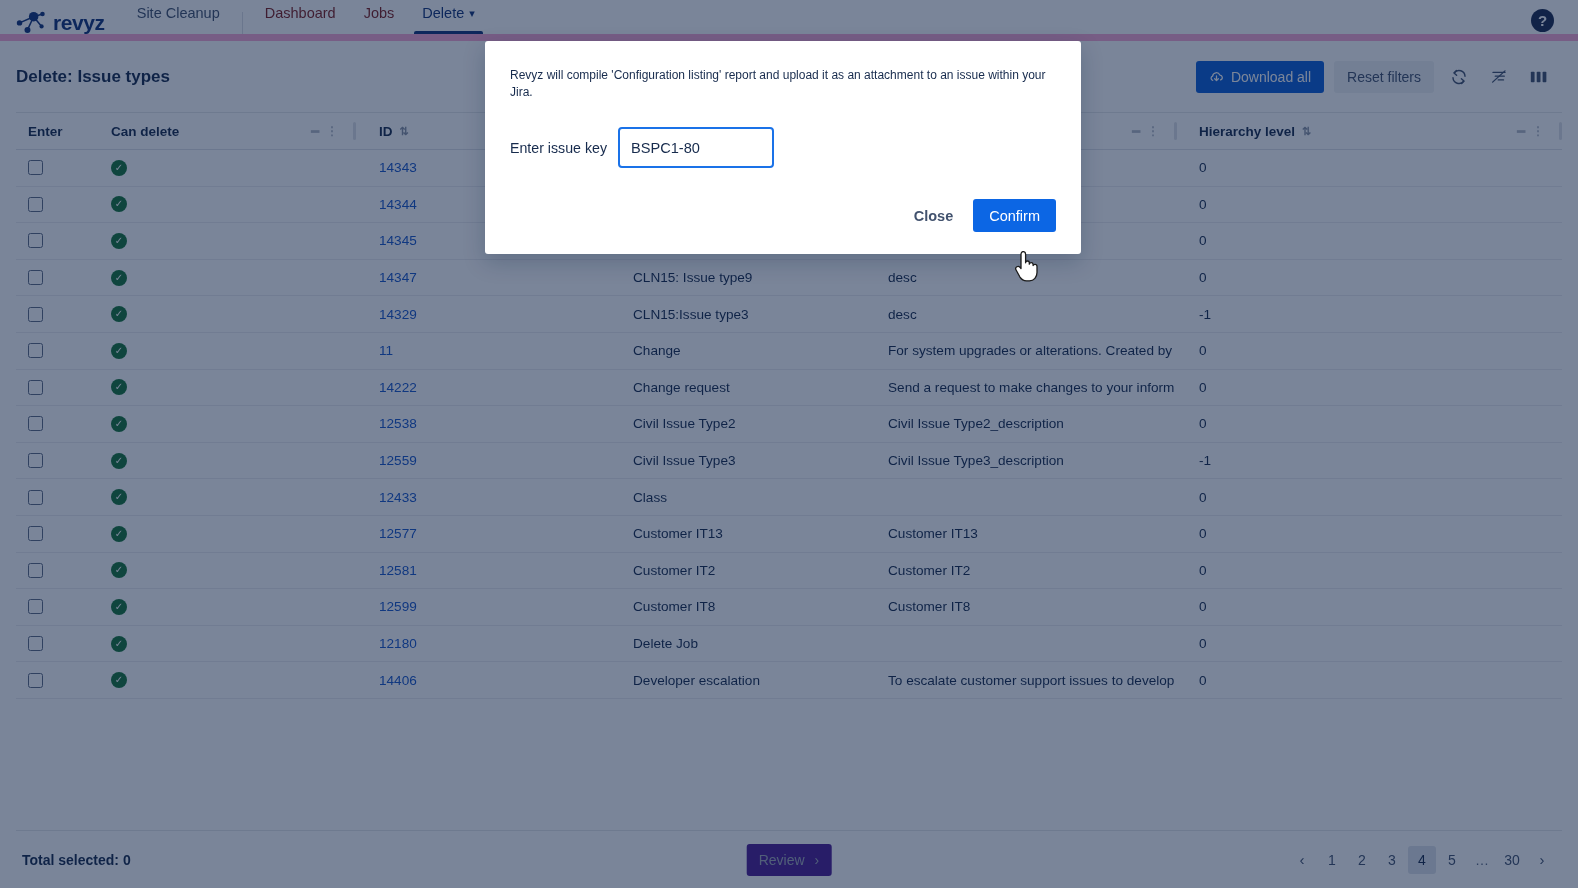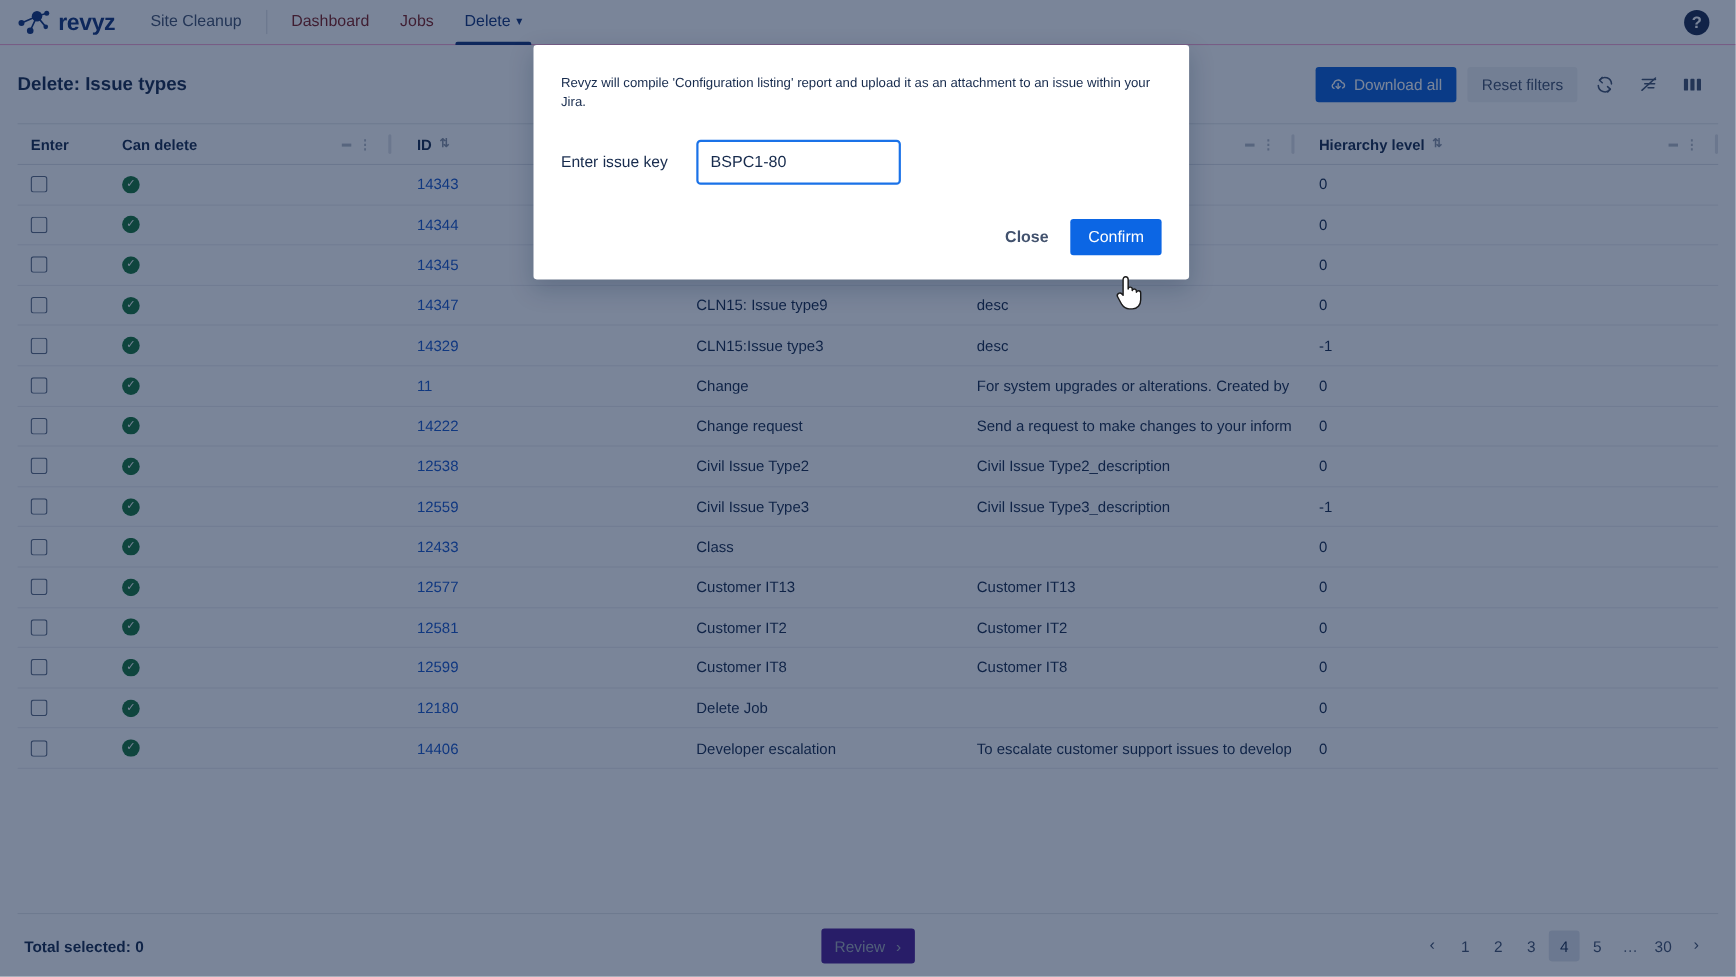--- a/index.html
+++ b/index.html
@@ -18,23 +18,23 @@
   #app-page {
     position: absolute;
     inset: 0;
     background: #ffffff;
   }
 
   
   #topnav {
     height: 41px;
     background: #ffffff;
-    border-bottom: 1px solid #f9a8d4;
-    display: flex;
-    align-items: center;
+    border-bottom: 7px solid #f9a8d4;
+    display: flex;
+    align-items: flex-end;
     padding: 0 18px 0 16px;
     position: relative;
   }
   #brand {
     display: flex;
     align-items: center;
     gap: 7px;
     margin-right: 18px;
   }
   #brand .logo-mark { width: 30px; height: 24px; display:block; }
@@ -305,30 +305,30 @@
   #modal-desc {
     font-size: 12px;
     line-height: 1.42;
     color: #172b4d;
     margin: 0 0 26px 0;
     max-width: 545px;
   }
   #field-row {
     display: flex;
     align-items: center;
-    gap: 26px;
+    gap: 11px;
     margin-bottom: 31px;
   }
   #field-label {
     font-size: 14.2px;
     color: #172b4d;
     white-space: nowrap;
   }
   #issue-key-input {
-    width: 186px;
+    width: 156px;
     height: 41px;
     border: 2px solid #1a72e8;
     border-radius: 4px;
     font-size: 14.6px;
     font-family: inherit;
     color: #172b4d;
     padding: 16px 11px;
     background: #fff;
     outline: none;
   }

